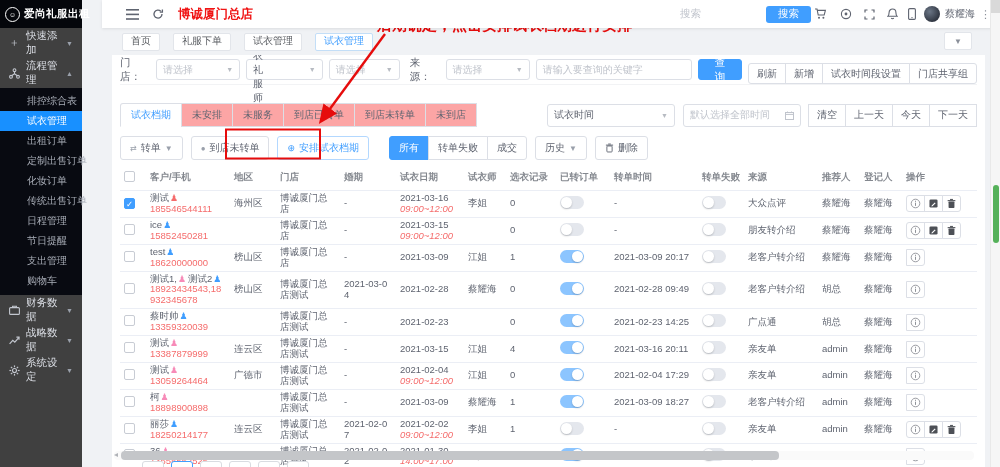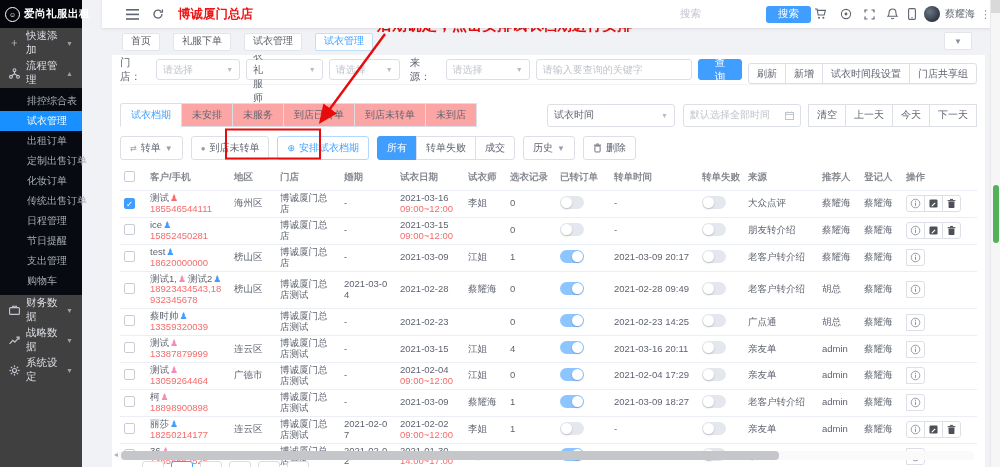--- a/index.html
+++ b/index.html
@@ -56,34 +56,34 @@
   .dategrp { display:flex; }
   .dategrp .btn-plain { height:23px; }
   .cal-ico { margin-left:auto; color:#c0c4cc; }
 
   .action-row { display:flex; align-items:center; margin-top:9px; gap:8px; position:relative; }
   .abtn { background:#fff; border:1px solid #dcdfe6; border-radius:3px; height:24px; padding:0 9px; font-size:10px; color:#5f6470; display:flex; align-items:center; gap:4px; cursor:pointer; white-space:nowrap; }
   .abtn.blue { color:#409eff; border-color:#b3d8ff; }
   .abtn.solid { background:#409eff; border-color:#409eff; color:#fff; }
   .agrp { display:flex; gap:0; }
   .agrp .abtn { border-radius:0; margin-left:-1px; }
-  .agrp .abtn:first-child { border-radius:3px 0 0 3px; margin-left:0;text-align:right; }
+  .agrp .abtn:first-child { border-radius:3px 0 0 3px; margin-left:12px;text-align:right; }
   .agrp .abtn:last-child { border-radius:0 3px 3px 0; }
   .tiny { font-size:8px; color:#9aa0ab; }
 
   
   table { width:857px; border-collapse:collapse; table-layout:fixed; margin-top:5px; }
   th { font-size:9.5px; color:#84888f; font-weight:bold; text-align:left; padding:6px 4px; border-bottom:1px solid #ebeef5; white-space:nowrap; }
   td { font-size:9.5px; color:#5f6470; padding:2px 4px; border-bottom:1px solid #ebeef5; vertical-align:middle; line-height:1.15; word-break:break-all; }
   td.nw { white-space:nowrap; word-break:keep-all; }
   .cname { color:#5f6470; }
   .g { font-size:9px; margin:0 2px 0 1px; }
   .g.male { color:#409eff; } .g.female { color:#f78bb8; } .g.red { color:#f56c6c; }
   .phone { color:#f56c6c; }
-  .ftime { display:block; color:#f56c6c; }
+  .ftime { display:block; color:#f56c6c;font-style:italic; }
   .cb { display:inline-block; width:11px; height:11px; border:1px solid #c8ccd4; border-radius:2px; background:#fff; font-size:8.5px; line-height:10px; text-align:center; color:#fff; cursor:pointer; }
   .cb.on { background:#409eff; border-color:#409eff; }
   .toggle { display:inline-block; width:24px; height:13px; border-radius:7px; background:#e4e7ed; position:relative; cursor:pointer; }
   .toggle::after { content:""; position:absolute; left:1px; top:1px; width:11px; height:11px; border-radius:50%; background:#fff; box-shadow:0 1px 2px rgba(0,0,0,.2); }
   .toggle.on { background:#8cc5ff; }
   .toggle.on::after { left:12px; }
   .opgroup { display:inline-flex; }
   .op { width:19px; height:17px; border:1px solid #dcdfe6; margin-left:-1px; display:inline-flex; align-items:center; justify-content:center; background:#fff; cursor:pointer; }
   .op:first-child { border-radius:3px 0 0 3px; margin-left:0; }
   .op:last-child { border-radius:0 3px 3px 0; }

